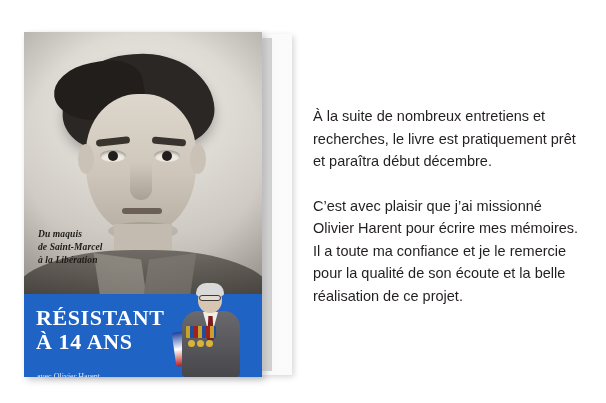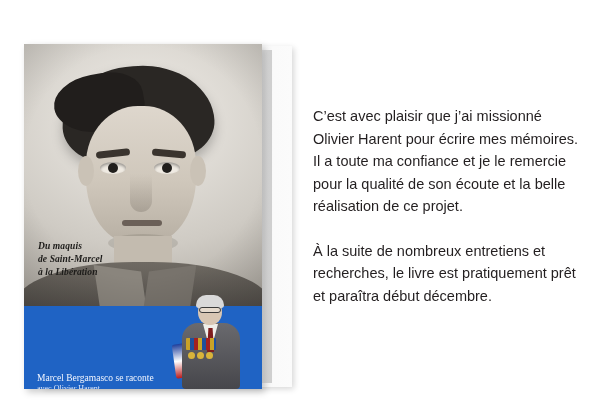--- a/index.html
+++ b/index.html
@@ -20,21 +20,20 @@
     background: #ffffff;
   }
 
   
   .book-wrap {
     position: absolute;
     left: 24px;
     top: 32px;
     width: 216px;
     height: 345px;
-    margin-top: 12px;
   }
   
   .book-pages-back {
     position: absolute;
     left: 18px;
     top: 2px;
     width: 250px;
     height: 341px;
     background: linear-gradient(90deg, #e3e3e3 0%, #f2f2f2 40%, #fbfbfb 100%);
     box-shadow: 2px 2px 6px rgba(0,0,0,0.16);
@@ -431,21 +430,24 @@
         <div class="collar-l"></div>
         <div class="collar-r"></div>
         <div class="photo-vignette"></div>
       </div>
 
       <div class="cover-overline" style="white-space: pre-line;">Du maquis
 de Saint-Marcel
 à la Libération</div>
 
       <div class="cover-band">
-        <div class="cover-sub">Marcel Bergamasco se raconte</div>
+        <div class="cover-title">
+          <span>RÉSISTANT</span>
+          <span class="l2">À 14 ANS</span>
+        </div>
         <div class="cover-author">avec Olivier Harent</div>
       </div>
 
       <div class="veteran">
         <div class="vet-flag"></div>
         <div class="vet-body"></div>
         <div class="vet-shirt"></div>
         <div class="vet-tie"></div>
         <div class="vet-medals"></div>
         <div class="vet-medal-dot1"></div>
@@ -453,17 +455,17 @@
         <div class="vet-medal-dot3"></div>
         <div class="vet-head"></div>
         <div class="vet-hair"></div>
         <div class="vet-glasses"></div>
       </div>
 
     </div>
   </div>
 
   <div class="text-col">
+    <p>À la suite de nombreux entretiens et recherches, le livre est pratiquement prêt et paraîtra début décembre.</p>
     <p>C’est avec plaisir que j’ai missionné Olivier Harent pour écrire mes mémoires. Il a toute ma confiance et je le remercie pour la qualité de son écoute et la belle réalisation de ce projet.</p>
-    <p>À la suite de nombreux entretiens et recherches, le livre est pratiquement prêt et paraîtra début décembre.</p>
   </div>
 
 </div>
 
 </body></html>

